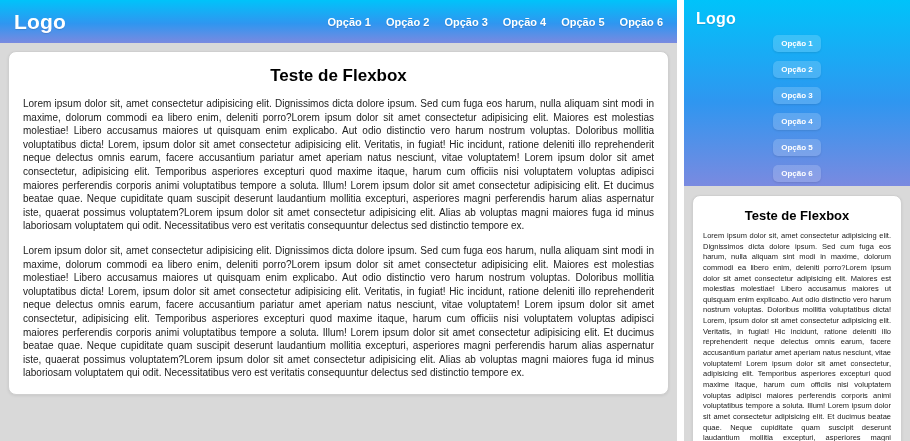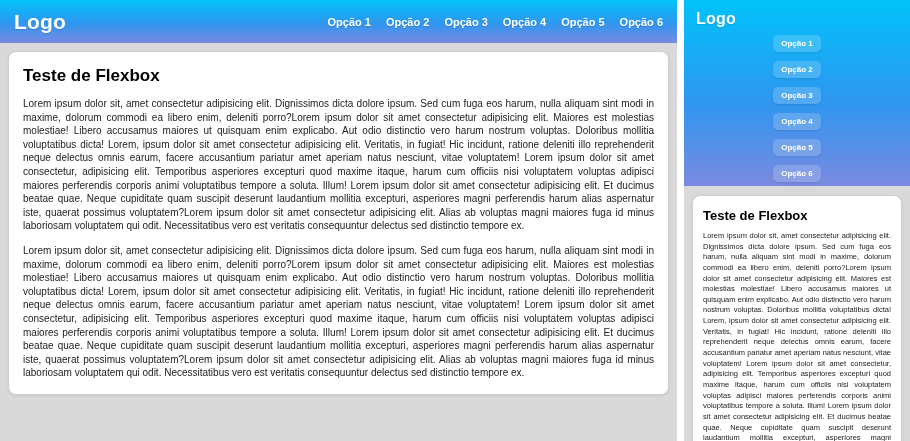--- a/index.html
+++ b/index.html
@@ -53,20 +53,21 @@
     border: 1px solid #cfcfcf;
     border-radius: 8px;
     box-shadow: 0 1px 3px rgba(0,0,0,.08);
   }
   .desktop-card { padding: 10px 14px 14px; min-height: 306px; }
   .content-heading {
     margin: 4px 0 2px;
     font-size: 17px;
     font-weight: bold;
     color: #000000;
+    text-align: center;
   }
   .desktop-card p {
     font-size: 10px;
     line-height: 1.36;
     text-align: justify;
     color: var(--body-text);
     margin: 11px 0 0;
   }
 
   

